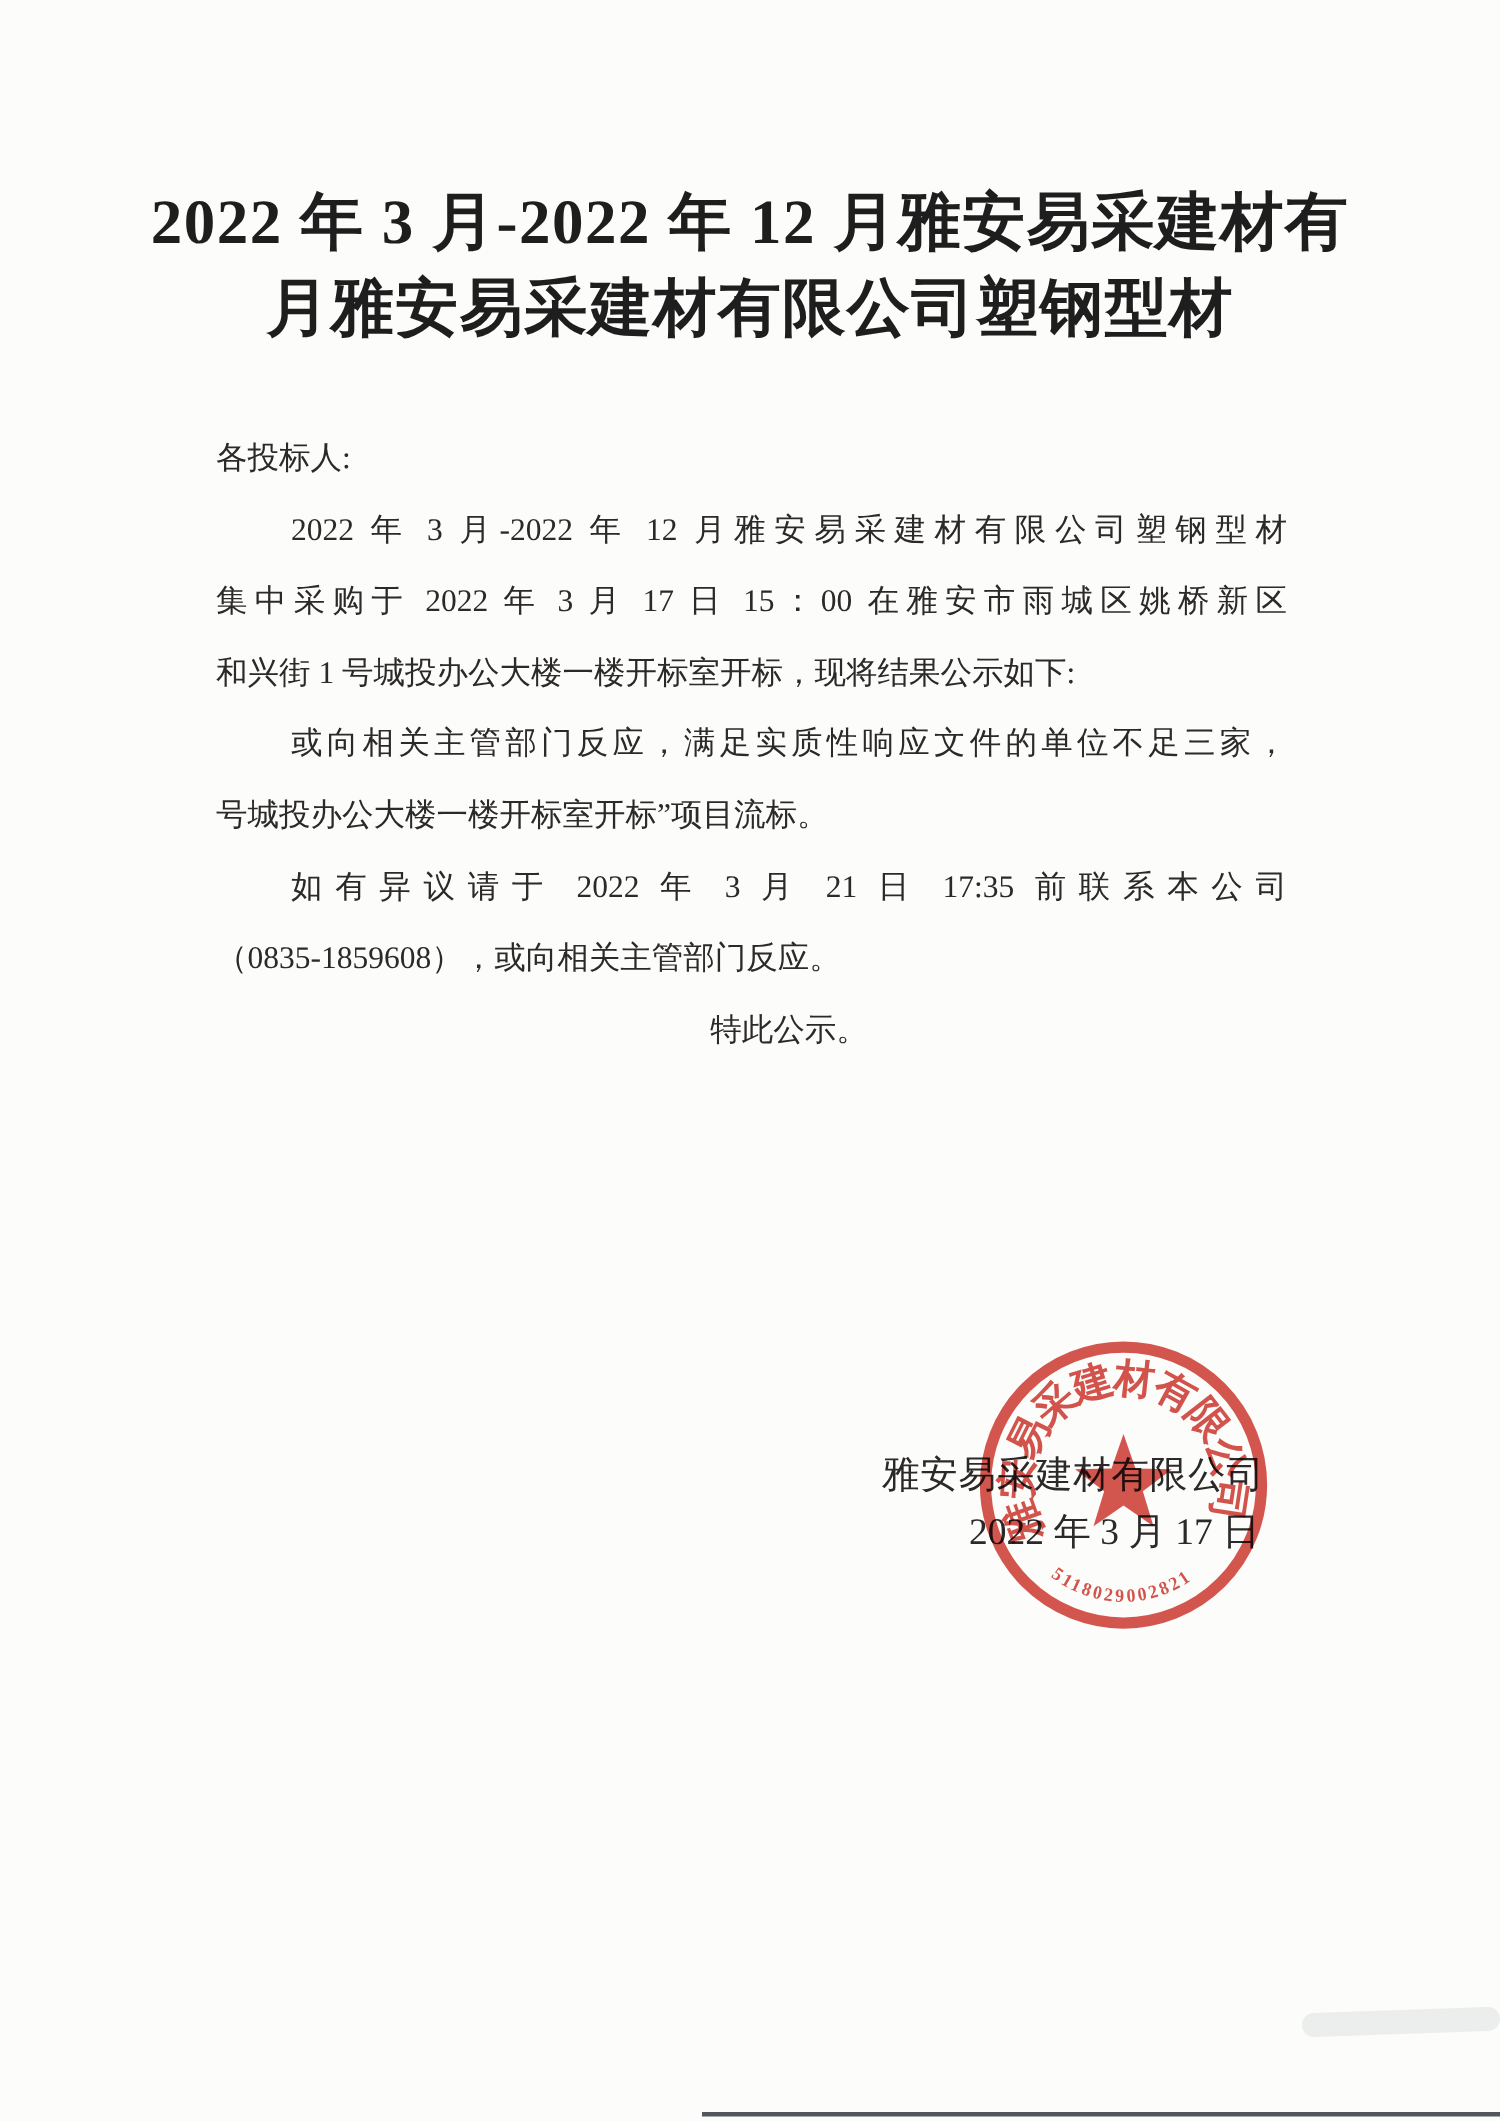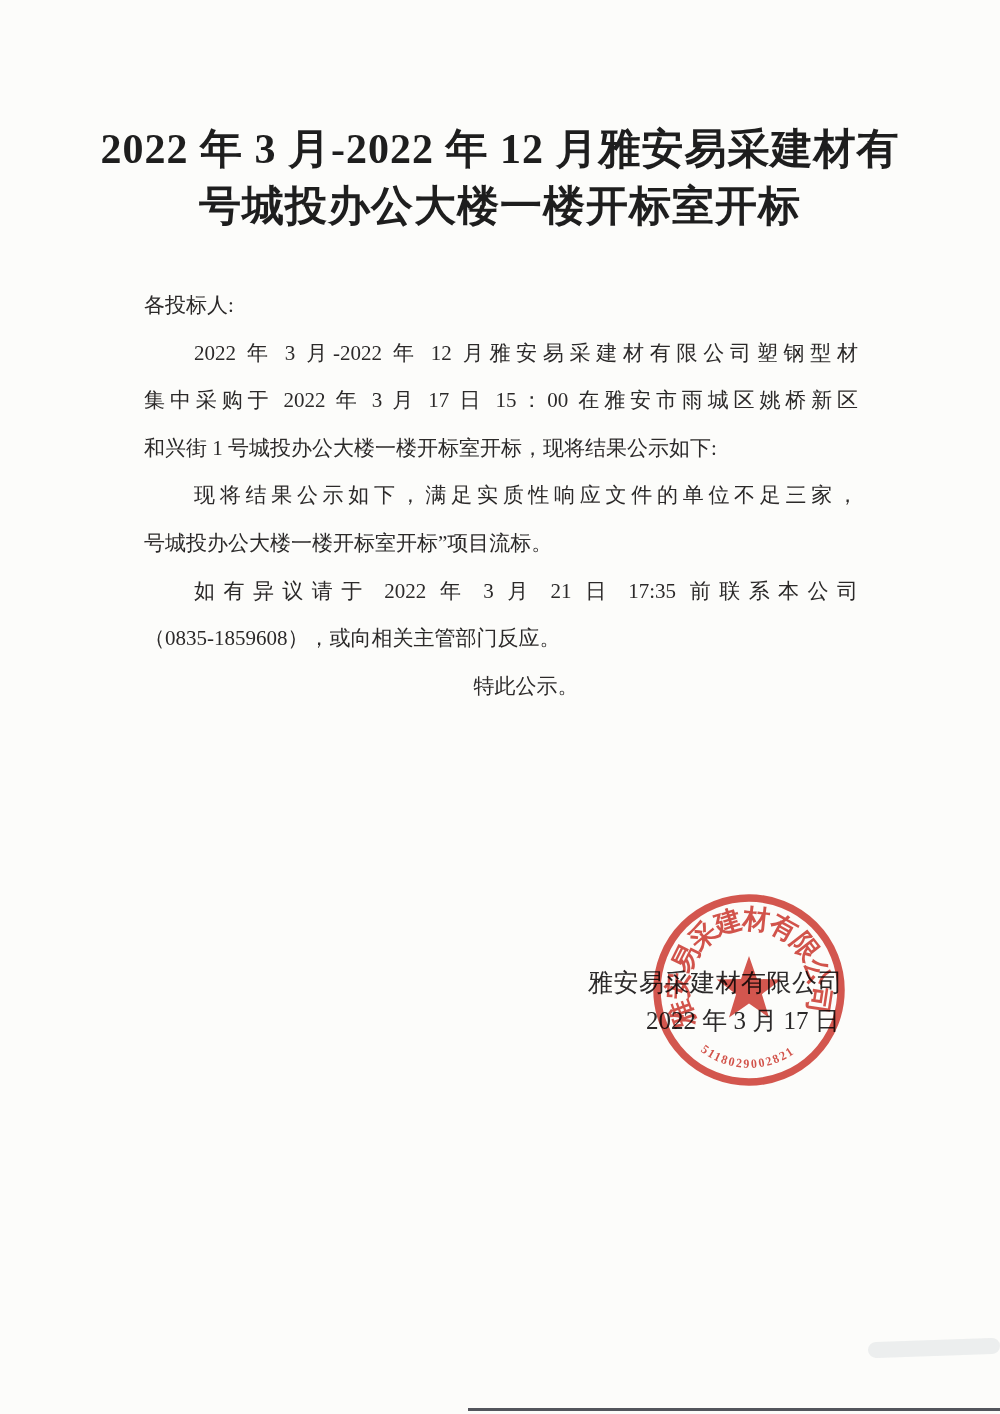--- a/index.html
+++ b/index.html
@@ -95,29 +95,29 @@
     transform: rotate(-2deg);
   }
 </style>
 </head>
 <body>
 
 <div class="paper">
 
   <div class="doc-title">
     <div>2022 年 3 月-2022 年 12 月雅安易采建材有</div>
-    <div>号城投办公大楼一楼开标室开标</div>
+    <div>月雅安易采建材有限公司塑钢型材</div>
   </div>
 
   <div class="body-text">
     <div class="line">各投标人:</div>
     <div class="line indent stretch">2022 年 3 月-2022 年 12 月雅安易采建材有限公司塑钢型材</div>
     <div class="line stretch">集中采购于 2022 年 3 月 17 日 15：00 在雅安市雨城区姚桥新区</div>
     <div class="line">和兴街 1 号城投办公大楼一楼开标室开标，现将结果公示如下:</div>
-    <div class="line indent stretch">现将结果公示如下，满足实质性响应文件的单位不足三家，</div>
+    <div class="line indent stretch">或向相关主管部门反应，满足实质性响应文件的单位不足三家，</div>
     <div class="line">号城投办公大楼一楼开标室开标”项目流标。</div>
     <div class="line indent stretch">如有异议请于 2022 年 3 月 21 日 17:35 前联系本公司</div>
     <div class="line">（0835-1859608），或向相关主管部门反应。</div>
     <div class="line indent">特此公示。</div>
   </div>
 
   <div class="sig-company">雅安易采建材有限公司</div>
   <div class="sig-date">2022 年 3 月 17 日</div>
 
   <svg class="stamp" viewBox="0 0 208 208" xmlns="http://www.w3.org/2000/svg">

